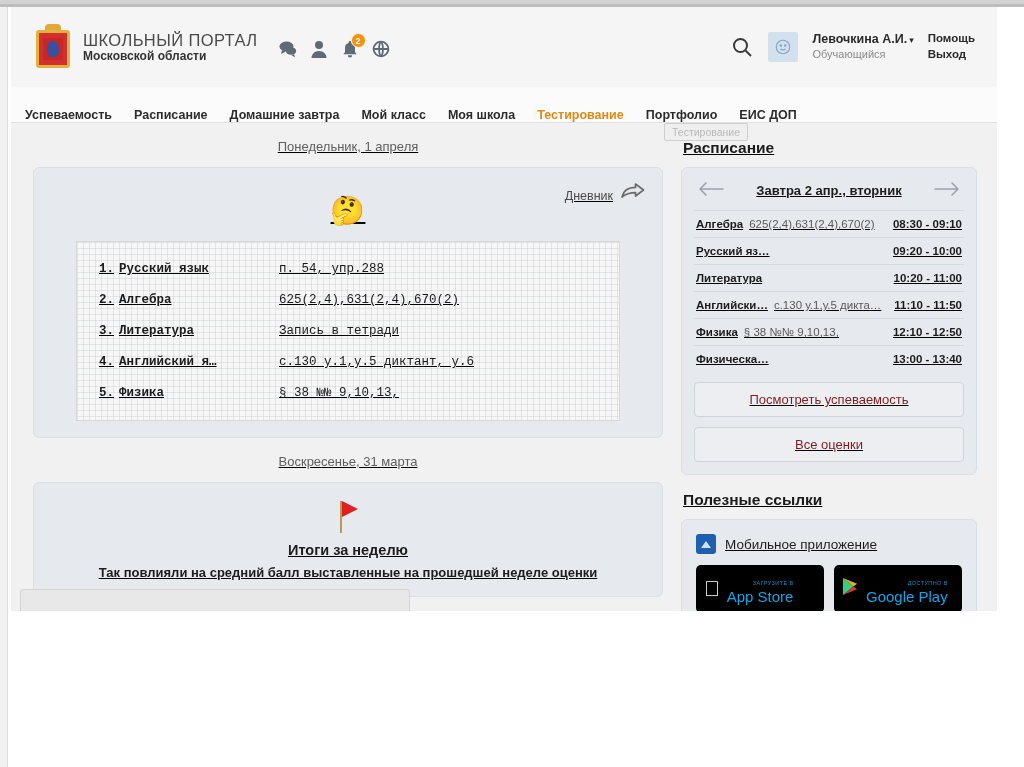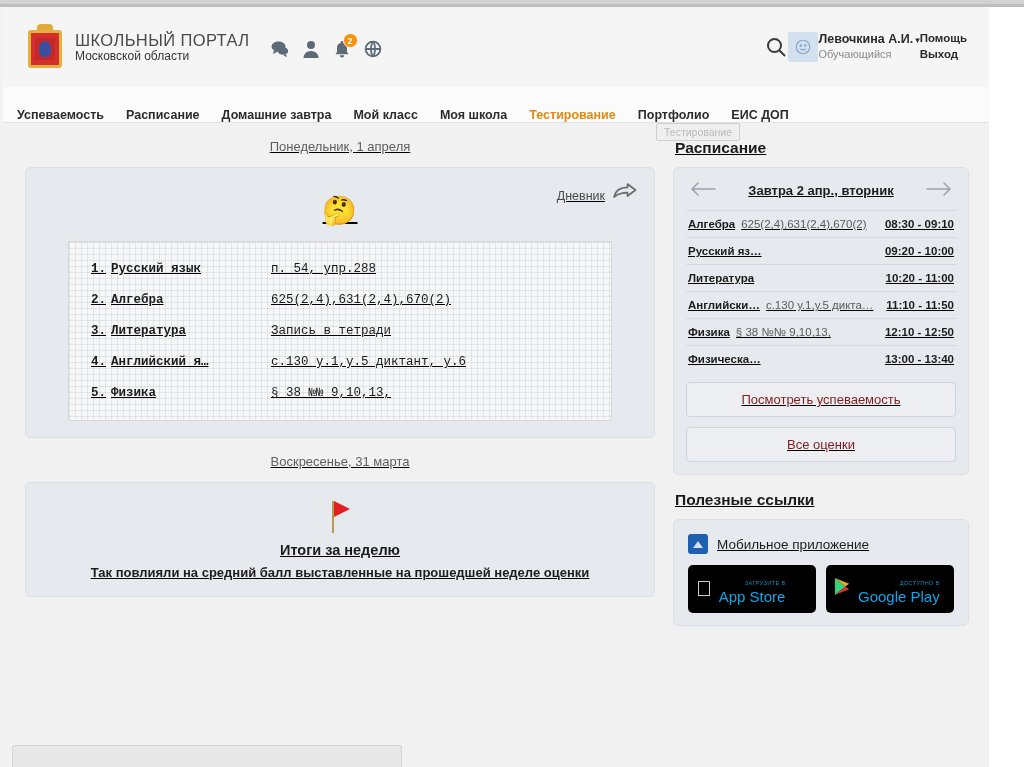--- a/index.html
+++ b/index.html
@@ -10,22 +10,22 @@
     background: #ffffff;
     overflow: hidden;
   }
 
   
   .top-strip { position:absolute; left:0; top:0; width:1024px; height:4px; background:#d2d2d2; }
   .top-strip2 { position:absolute; left:0; top:4px; width:1024px; height:3px; background:#bdbdbd; }
   .left-strip { position:absolute; left:0; top:7px; width:8px; height:760px; background:#f2f2f2; border-right:1px solid #dcdcdc; }
 
   .page {
-    position:absolute; left:3px; top:7px;
-    width:986px; height:760px;
+    position:absolute; left:11px; top:7px;
+    width:986px; height:604px;
     background:#f1f1f1;
     overflow:hidden;
   }
   .right-white { position:absolute; left:995px; top:7px; width:29px; height:760px; background:#ffffff; }
 
   
   .header {
     position:relative;
     height:80px;
     background:#f5f5f5;
@@ -52,36 +52,36 @@
   .coat-crown {
     position:absolute; left:12px; top:0px; width:16px; height:9px;
     background:#e0a93a; border-radius:4px 4px 0 0;
   }
   .brand-text { margin-left:10px; line-height:1.12; }
   .brand-title {
     font-size:16.5px; font-weight:400; letter-spacing:.4px;
     color:#4a4a4a;
   }
   .brand-sub {
-    font-size:12px; font-weight:normal; color:#333; margin-top:0;
+    font-size:12px; font-weight:bold; color:#333; margin-top:0;
   }
 
   .head-icons { display:flex; align-items:center; gap:11px; margin-left:20px; margin-top:4px; }
   .hicon { position:relative; width:20px; height:20px; color:#5d6a78; }
   .badge {
     position:absolute; right:-6px; top:-6px;
     width:15px; height:15px; border-radius:50%;
     background:#f5920b; color:#fff;
     font-size:9px; font-weight:bold;
     display:flex; align-items:center; justify-content:center;
     border:1.5px solid #f5f5f5;
   }
 
   .head-right {
-    margin-left:auto; display:flex; align-items:center; padding-right:22px;
+    margin-left:auto; display:flex; align-items:center; gap:14px; padding-right:22px;
   }
   .search-btn { width:24px; height:24px; color:#3a3a3a; }
   .avatar {
     width:30px; height:30px; background:#d3e0ee; border-radius:2px;
     display:flex; align-items:center; justify-content:center;
     color:#7fa4c6; font-size:17px;
   }
   .user-block { line-height:1.25; }
   .user-name { font-size:12.5px; font-weight:bold; color:#2b2b2b; white-space:nowrap;}
   .user-name .caret { font-size:9px; margin-left:2px; }

